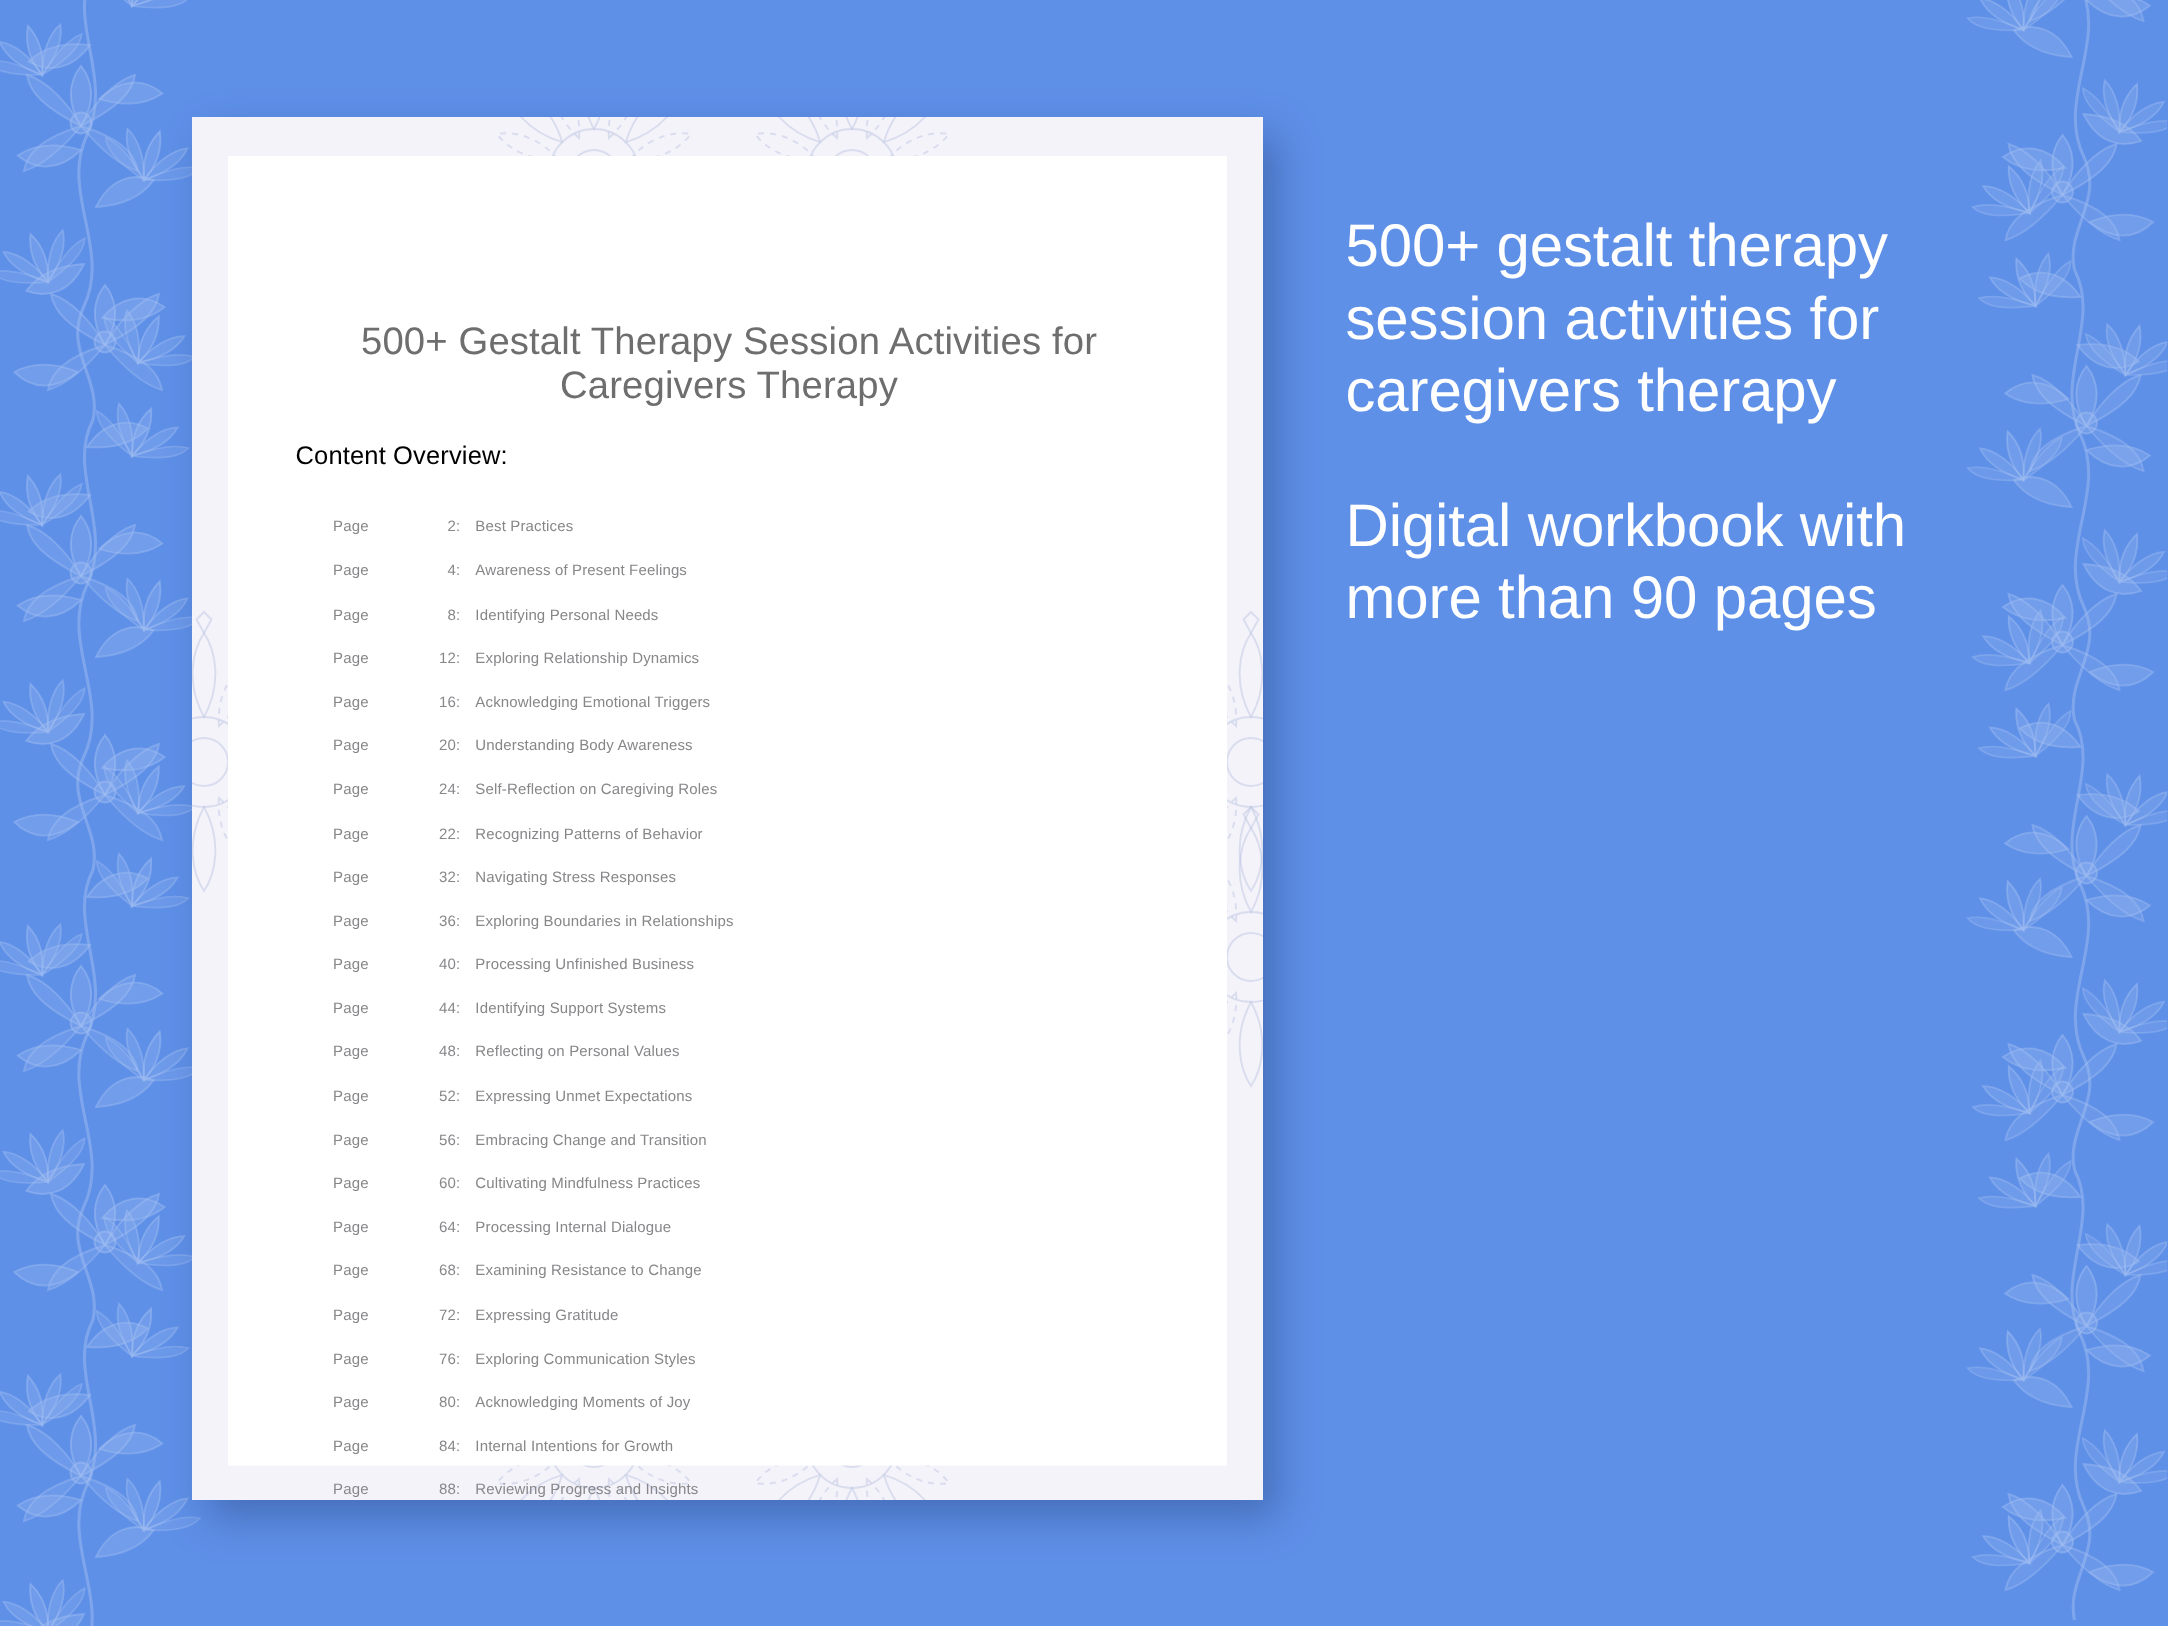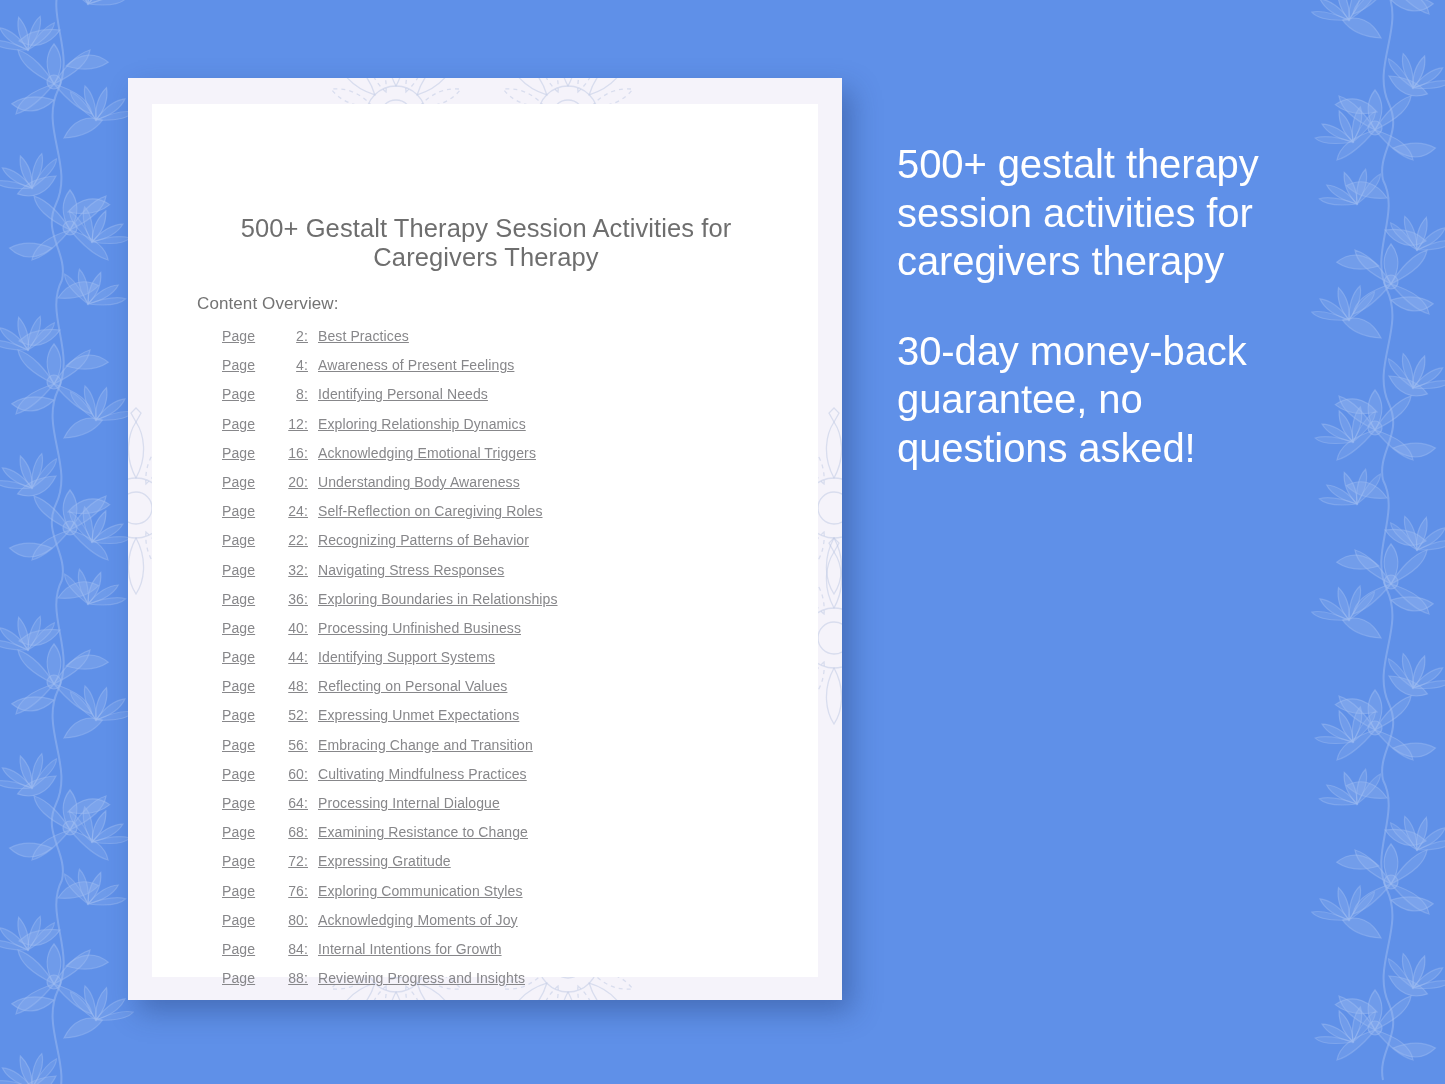--- a/index.html
+++ b/index.html
@@ -70,40 +70,39 @@
     color: #6e6e6e;
     letter-spacing: 0.1px;
   }
 
   .overview-label {
     position: absolute;
     left: 45px;
     top: 190px;
     font-size: 17px;
     font-weight: 300;
-    color: #737373;
+    color: #000000;
     letter-spacing: 0.1px;
   }
 
   .toc {
     position: absolute;
     left: 70px;
     top: 224px;
     width: 570px;
   }
   .toc-row {
     display: flex;
-    align-items: flex-start;
+    align-items: flex-end;
     height: 29.2px;
-    font-size: 14px;
+    font-size: 10px;
     font-weight: 300;
     color: #87878a;
     letter-spacing: 0.1px;
     white-space: nowrap;
-    text-decoration: underline;
   }
   .toc-page {
     display: inline-block;
     width: 56px;
     text-align: left;
   }
   .toc-num {
     display: inline-block;
     width: 26px;
     text-align: right;
@@ -404,16 +403,16 @@
             <span class="toc-num">92</span>
             <span class="toc-colon">:</span>
             <span class="toc-title">Notes Template</span>
           </div>
         </div>
     </div>
   </div>
 
   <div class="promo">
       <div class="promo-block">500+ gestalt therapy session activities for caregivers therapy</div>
-      <div class="promo-block">30-day money-back guarantee, no questions asked!</div>
+      <div class="promo-block">Digital workbook with more than 90 pages</div>
     </div>
 
 </div>
 
 </body></html>

